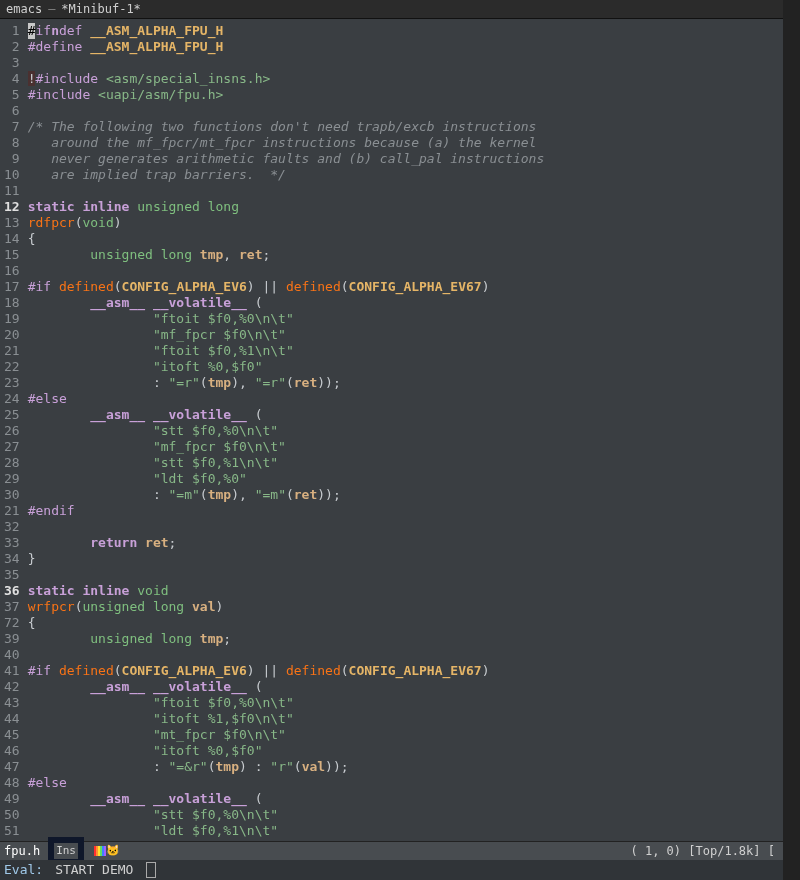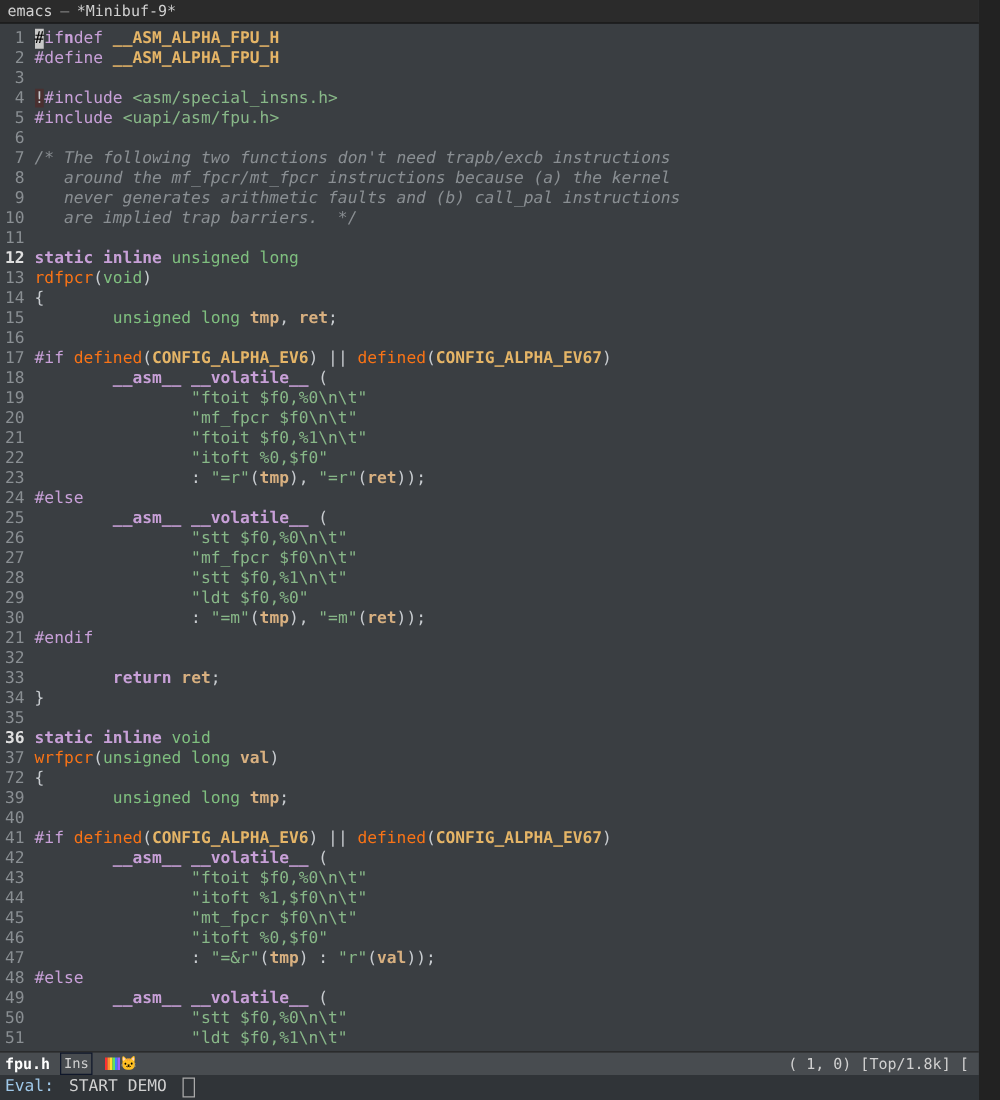--- a/index.html
+++ b/index.html
@@ -20,39 +20,39 @@
   .type {color:#7fbf7f;}
   .fn   {color:#f97316;}
   .var  {color:#d8b080;font-weight:bold;}
   .str  {color:#88b888;}
   .cmt  {color:#8a8f93;font-style:italic;}
   .inc  {color:#88b888;}
   .punct{color:#c8ccd0;}
   .bang {color:#c8ccd0;background:#4a3030;}
   .modeline{height:18px;background:#484c50;color:#d0d0d0;display:flex;align-items:center;padding:0 4px;font-size:12px;border-top:1px solid #222;}
   .modeline .path{flex:0 0 auto;}
-  .modeline .fname{font-weight:bold;color:#fff;}
-  .modeline .ins{margin:0 8px;border:1px solid #0f172a;padding:0 2px;font-size:11px;}
+  .modeline .fname{font-weight:normal;color:#fff;}
+  .modeline .ins{margin:0 8px;border:6px solid #0f172a;padding:0 2px;font-size:11px;}
   .modeline .nyan{display:inline-flex;align-items:center;margin-left:2px;}
   .modeline .nyan .trail{display:inline-block;width:2px;height:10px;}
   .modeline .spacer{flex:1;}
   .modeline .pos{margin-right:4px;}
   .minibuf{height:20px;background:#303438;color:#d0d0d0;display:flex;align-items:center;padding:0 4px;font-size:13px;gap:12px;}
   .minibuf .prompt{color:#9fc8e8;}
   .minibuf .caret{display:inline-block;width:8px;height:14px;border:1px solid #aaa;margin-left:1px;}
 </style>
 </head>
 <body>
 
 <div class="window">
 
   <div class="titlebar">
     <span>emacs</span>
     <span class="dash">–</span>
-    <span>*Minibuf-9*</span>
+    <span>*Minibuf-1*</span>
   </div>
 
   <div class="editor">
     <div class="gutter" id="gutter">
         <div class="ln">1</div>
         <div class="ln">2</div>
         <div class="ln">3</div>
         <div class="ln">4</div>
         <div class="ln">5</div>
         <div class="ln">6</div>

